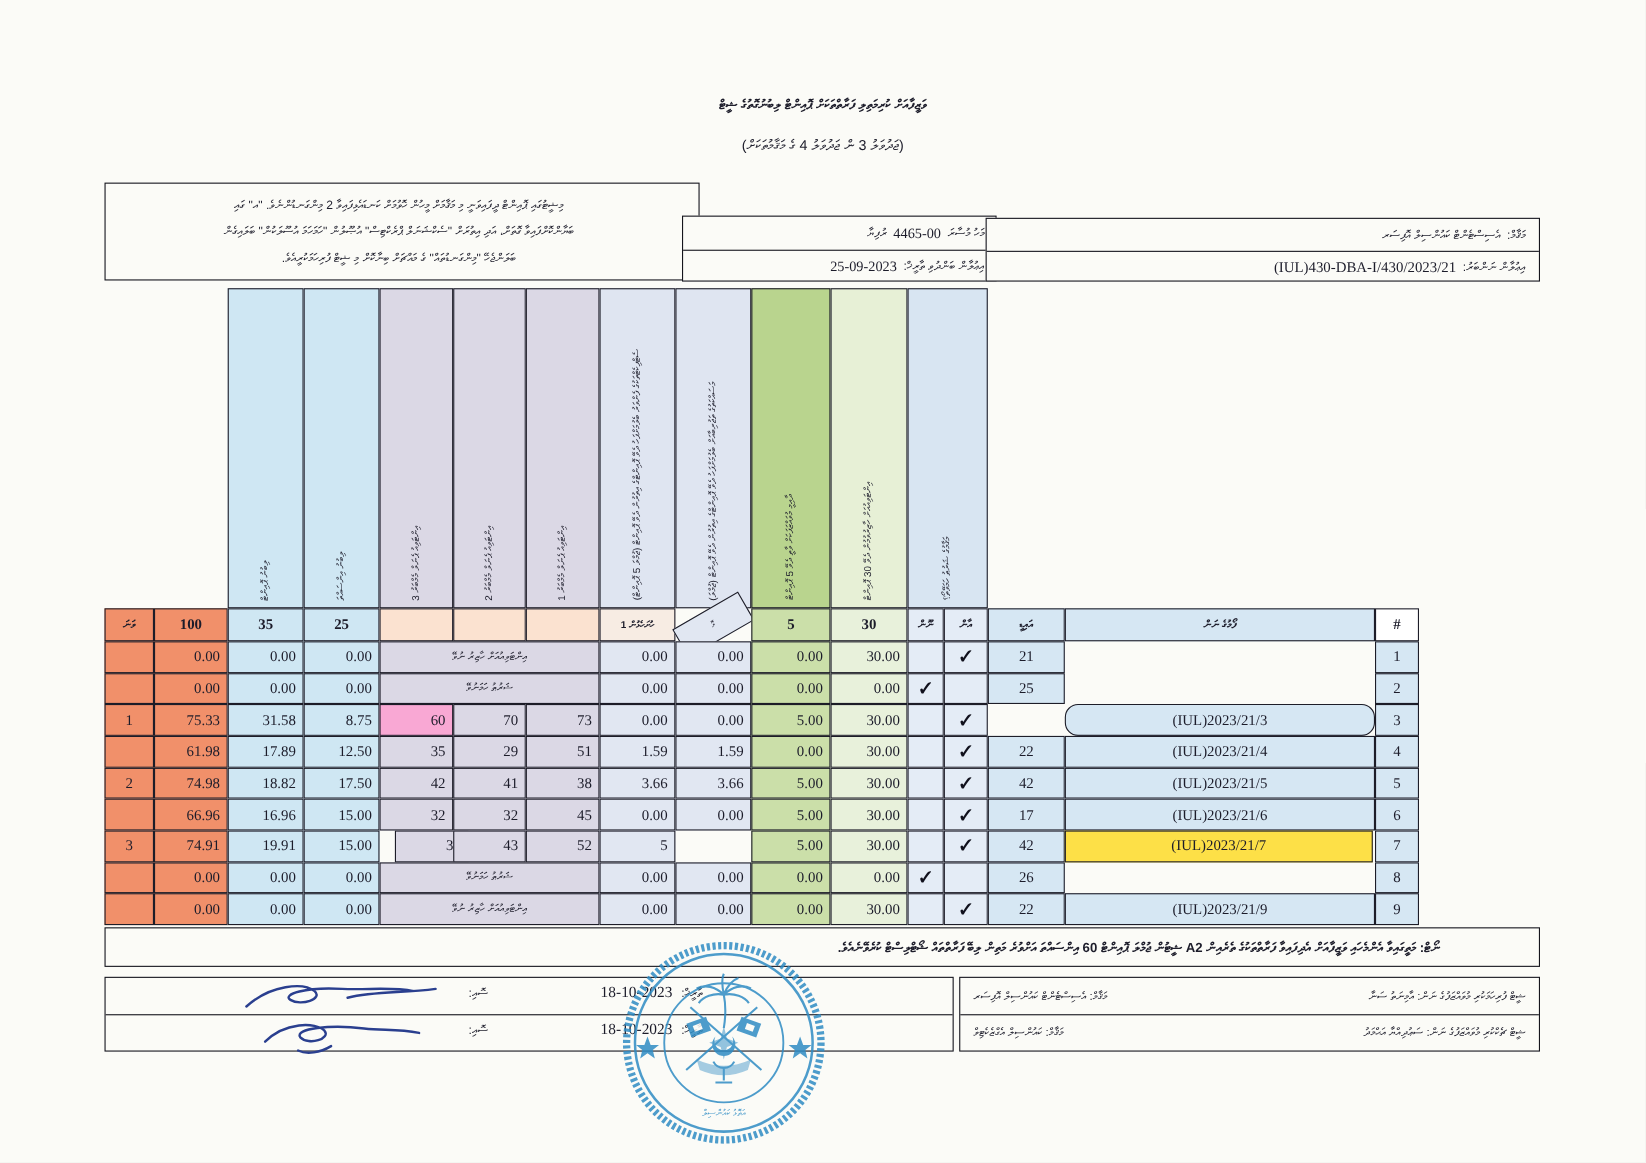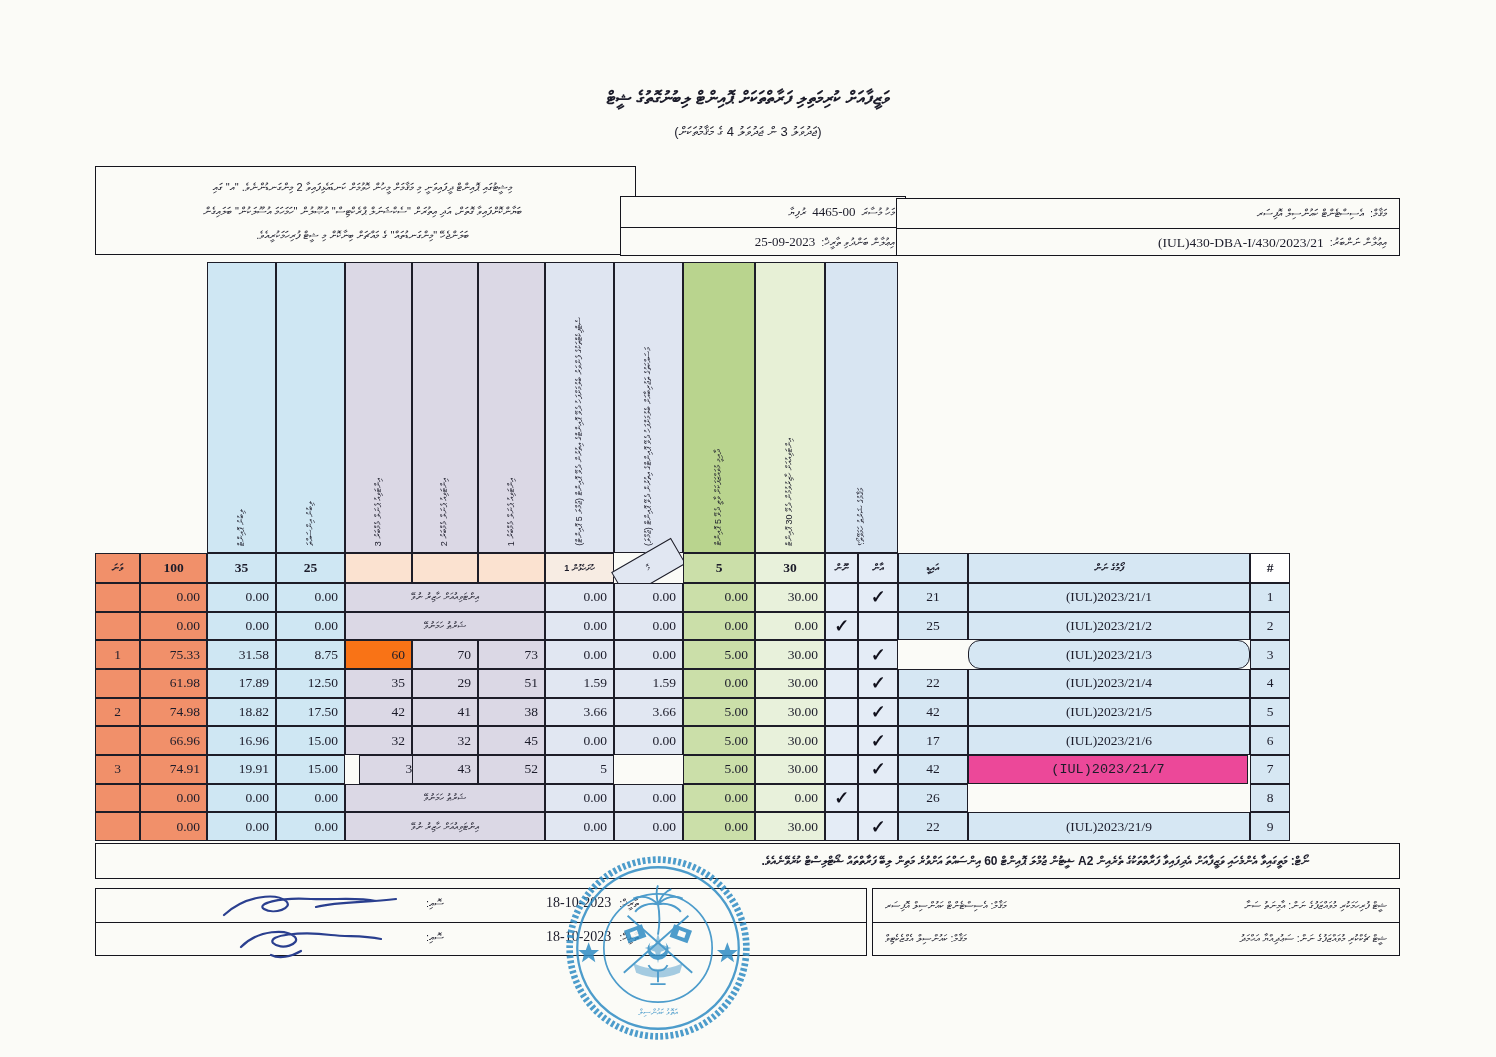--- a/index.html
+++ b/index.html
@@ -3,21 +3,21 @@
 <meta charset="utf-8">
 <style>
   html,body{margin:0;padding:0;}
   body{background:#e8e8e4;font-family:"Liberation Sans", sans-serif;}
   #page{position:relative;width:1496px;height:1057px;background:#fbfbf7;margin:0 auto;overflow:hidden;
         color:#1c1c2a;}
   .abs{position:absolute;box-sizing:border-box;}
   .serif{font-family:"Liberation Serif", serif;}
   .box{border:1.6px solid #15151d;background:#fbfbf7;}
   .rtl{direction:rtl;unicode-bidi:embed;}
-  .title-l1{left:0;top:88;width:100%;text-align:center;font-weight:bold;font-size:18px;top:88px;}
+  .title-l1{left:0;top:88;width:100%;text-align:center;font-weight:bold;font-size:12px;top:88px;}
   .title-l2{left:0;top:124px;width:100%;text-align:center;font-size:13px;}
   
   .cell{position:absolute;box-sizing:border-box;border:1px solid #1d1d28;overflow:hidden;}
   .cell.num{font-family:"Liberation Serif", serif;font-size:13.5px;display:flex;align-items:center;}
   .al-r{justify-content:flex-end;padding-right:6px;}
   .al-c{justify-content:center;text-align:center;}
   .tall-col{display:flex;align-items:flex-end;justify-content:center;padding:6px 2px;}
   .tall-col span{writing-mode:vertical-rl;transform:rotate(180deg);font-size:9px;line-height:1.7;
                  max-height:97%;direction:rtl;}
   .strip-cell{display:flex;align-items:center;justify-content:center;font-size:10px;font-weight:bold;}
@@ -118,41 +118,39 @@
       <div class="cell num al-r" style="left: 112px; top: 321px; width: 69px; height: 28.66px; background: rgb(207, 231, 243);">0.00</div>
       <div class="cell num al-r" style="left: 181px; top: 321px; width: 69px; height: 28.66px; background: rgb(207, 231, 243);">0.00</div>
       <div class="cell merged-note rtl" style="left: 250px; top: 321px; width: 200px; height: 28.66px; background: rgb(219, 216, 229);">އިންޓަވިއުއަށް ހާޒިރު ނުވޭ</div>
       <div class="cell num al-r" style="left: 450px; top: 321px; width: 69px; height: 28.66px; background: rgb(225, 231, 242);">0.00</div>
       <div class="cell num al-r" style="left: 519px; top: 321px; width: 69px; height: 28.66px; background: rgb(225, 231, 242);">0.00</div>
       <div class="cell num al-r" style="left: 588px; top: 321px; width: 72px; height: 28.66px; background: rgb(203, 223, 169);">0.00</div>
       <div class="cell num al-r" style="left: 660px; top: 321px; width: 70px; height: 28.66px; background: rgb(232, 241, 219);">30.00</div>
       <div class="cell num al-c" style="left: 730px; top: 321px; width: 33px; height: 28.66px; background: rgb(228, 236, 246);"></div>
       <div class="cell num al-c chk" style="left: 763px; top: 321px; width: 40px; height: 28.66px; background: rgb(228, 236, 246);">✓</div>
       <div class="cell num al-c" style="left: 803px; top: 321px; width: 70px; height: 28.66px; background: rgb(214, 231, 243);">21</div>
-      <div class="cell num al-c" style="left: 873px; top: 321px; width: 282px; height: 28.66px; background: rgb(214, 231, 243);">(IUL)2023/21/1</div>
       <div class="cell num al-c" style="left: 1155px; top: 321px; width: 40px; height: 28.66px; background: rgb(214, 231, 243);">1</div>
       <div class="cell num al-c" style="left: 0px; top: 349.66px; width: 45px; height: 28.66px; background: rgb(241, 144, 106);"></div>
       <div class="cell num al-r" style="left: 45px; top: 349.66px; width: 67px; height: 28.66px; background: rgb(241, 144, 106);">0.00</div>
       <div class="cell num al-r" style="left: 112px; top: 349.66px; width: 69px; height: 28.66px; background: rgb(207, 231, 243);">0.00</div>
       <div class="cell num al-r" style="left: 181px; top: 349.66px; width: 69px; height: 28.66px; background: rgb(207, 231, 243);">0.00</div>
       <div class="cell merged-note rtl" style="left: 250px; top: 349.66px; width: 200px; height: 28.66px; background: rgb(219, 216, 229);">ޝަރުޠު ހަމަނުވޭ</div>
       <div class="cell num al-r" style="left: 450px; top: 349.66px; width: 69px; height: 28.66px; background: rgb(225, 231, 242);">0.00</div>
       <div class="cell num al-r" style="left: 519px; top: 349.66px; width: 69px; height: 28.66px; background: rgb(225, 231, 242);">0.00</div>
       <div class="cell num al-r" style="left: 588px; top: 349.66px; width: 72px; height: 28.66px; background: rgb(203, 223, 169);">0.00</div>
       <div class="cell num al-r" style="left: 660px; top: 349.66px; width: 70px; height: 28.66px; background: rgb(232, 241, 219);">0.00</div>
       <div class="cell num al-c chk" style="left: 730px; top: 349.66px; width: 33px; height: 28.66px; background: rgb(228, 236, 246);">✓</div>
       <div class="cell num al-c" style="left: 763px; top: 349.66px; width: 40px; height: 28.66px; background: rgb(228, 236, 246);"></div>
       <div class="cell num al-c" style="left: 803px; top: 349.66px; width: 70px; height: 28.66px; background: rgb(214, 231, 243);">25</div>
-      <div class="cell num al-c" style="left: 873px; top: 349.66px; width: 282px; height: 28.66px; background: rgb(214, 231, 243);">(IUL)2023/21/2</div>
       <div class="cell num al-c" style="left: 1155px; top: 349.66px; width: 40px; height: 28.66px; background: rgb(214, 231, 243);">2</div>
       <div class="cell num al-c" style="left: 0px; top: 378.32px; width: 45px; height: 28.66px; background: rgb(241, 144, 106);">1</div>
       <div class="cell num al-r" style="left: 45px; top: 378.32px; width: 67px; height: 28.66px; background: rgb(241, 144, 106);">75.33</div>
       <div class="cell num al-r" style="left: 112px; top: 378.32px; width: 69px; height: 28.66px; background: rgb(207, 231, 243);">31.58</div>
       <div class="cell num al-r" style="left: 181px; top: 378.32px; width: 69px; height: 28.66px; background: rgb(207, 231, 243);">8.75</div>
-      <div class="cell num al-r" style="left: 250px; top: 378.32px; width: 67px; height: 28.66px; background: #f97316;">60</div>
+      <div class="cell num al-r" style="left: 250px; top: 378.32px; width: 67px; height: 28.66px; background: #f9a8d4;">60</div>
       <div class="cell num al-r" style="left: 317px; top: 378.32px; width: 66px; height: 28.66px; background: rgb(219, 216, 229);">70</div>
       <div class="cell num al-r" style="left: 383px; top: 378.32px; width: 67px; height: 28.66px; background: rgb(219, 216, 229);">73</div>
       <div class="cell num al-r" style="left: 450px; top: 378.32px; width: 69px; height: 28.66px; background: rgb(225, 231, 242);">0.00</div>
       <div class="cell num al-r" style="left: 519px; top: 378.32px; width: 69px; height: 28.66px; background: rgb(225, 231, 242);">0.00</div>
       <div class="cell num al-r" style="left: 588px; top: 378.32px; width: 72px; height: 28.66px; background: rgb(203, 223, 169);">5.00</div>
       <div class="cell num al-r" style="left: 660px; top: 378.32px; width: 70px; height: 28.66px; background: rgb(232, 241, 219);">30.00</div>
       <div class="cell num al-c" style="left: 730px; top: 378.32px; width: 33px; height: 28.66px; background: rgb(228, 236, 246);"></div>
       <div class="cell num al-c chk" style="left: 763px; top: 378.32px; width: 40px; height: 28.66px; background: rgb(228, 236, 246);">✓</div>
       <div class="cell num al-c" style="left: 803px; top: 378.32px; width: 70px; height: 28.66px; background: rgb(214, 231, 243); margin-top: 33px;">19</div>
       <div class="cell num al-c" style="left: 873px; top: 378.32px; width: 282px; height: 28.66px; background: rgb(214, 231, 243); border-radius: 12px;">(IUL)2023/21/3</div>
@@ -212,21 +210,21 @@
       <div class="cell num al-r" style="left: 264px; top: 492.96px; width: 67px; height: 28.66px; background: rgb(219, 216, 229);">33</div>
       <div class="cell num al-r" style="left: 317px; top: 492.96px; width: 66px; height: 28.66px; background: rgb(219, 216, 229);">43</div>
       <div class="cell num al-r" style="left: 383px; top: 492.96px; width: 67px; height: 28.66px; background: rgb(219, 216, 229); padding-left: 15px;">52</div>
       <div class="cell num al-r" style="left: 450px; top: 492.96px; width: 69px; height: 28.66px; background: rgb(225, 231, 242);">5</div>
       <div class="cell num al-r" style="left: 519px; top: 492.96px; width: 69px; height: 28.66px; background: rgb(225, 231, 242); margin-top: 31px;">15.05</div>
       <div class="cell num al-r" style="left: 588px; top: 492.96px; width: 72px; height: 28.66px; background: rgb(203, 223, 169);">5.00</div>
       <div class="cell num al-r" style="left: 660px; top: 492.96px; width: 70px; height: 28.66px; background: rgb(232, 241, 219);">30.00</div>
       <div class="cell num al-c" style="left: 730px; top: 492.96px; width: 33px; height: 28.66px; background: rgb(228, 236, 246);"></div>
       <div class="cell num al-c chk" style="left: 763px; top: 492.96px; width: 40px; height: 28.66px; background: rgb(228, 236, 246);">✓</div>
       <div class="cell num al-c" style="left: 803px; top: 492.96px; width: 70px; height: 28.66px; background: rgb(214, 231, 243);">42</div>
-      <div class="cell num al-c" style="left: 873px; top: 492.96px; width: 280px; height: 28.66px; background: #ec4899; font-family: Liberation Mono, monospace;">(IUL)2023/21/7</div>
+      <div class="cell num al-c" style="left: 873px; top: 492.96px; width: 280px; height: 28.66px; background: #fde047;">(IUL)2023/21/7</div>
       <div class="cell num al-c" style="left: 1155px; top: 492.96px; width: 40px; height: 28.66px; background: rgb(214, 231, 243);">7</div>
       <div class="cell num al-c" style="left: 0px; top: 521.62px; width: 45px; height: 28.66px; background: rgb(241, 144, 106);"></div>
       <div class="cell num al-r" style="left: 45px; top: 521.62px; width: 67px; height: 28.66px; background: rgb(241, 144, 106);">0.00</div>
       <div class="cell num al-r" style="left: 112px; top: 521.62px; width: 69px; height: 28.66px; background: rgb(207, 231, 243);">0.00</div>
       <div class="cell num al-r" style="left: 181px; top: 521.62px; width: 69px; height: 28.66px; background: rgb(207, 231, 243);">0.00</div>
       <div class="cell merged-note rtl" style="left: 250px; top: 521.62px; width: 200px; height: 28.66px; background: rgb(219, 216, 229);">ޝަރުޠު ހަމަނުވޭ</div>
       <div class="cell num al-r" style="left: 450px; top: 521.62px; width: 69px; height: 28.66px; background: rgb(225, 231, 242);">0.00</div>
       <div class="cell num al-r" style="left: 519px; top: 521.62px; width: 69px; height: 28.66px; background: rgb(225, 231, 242);">0.00</div>
       <div class="cell num al-r" style="left: 588px; top: 521.62px; width: 72px; height: 28.66px; background: rgb(203, 223, 169);">0.00</div>
       <div class="cell num al-r" style="left: 660px; top: 521.62px; width: 70px; height: 28.66px; background: rgb(232, 241, 219);">0.00</div>

